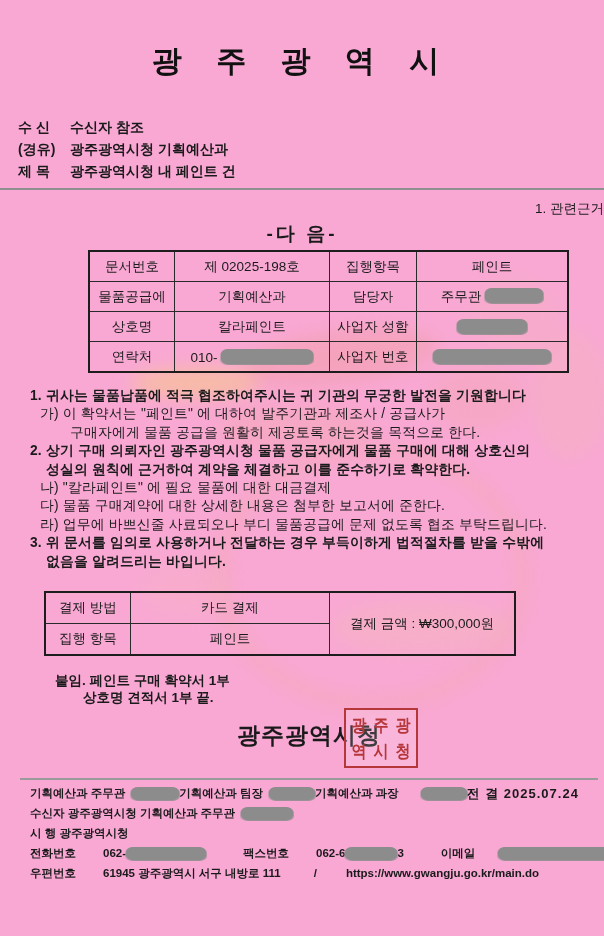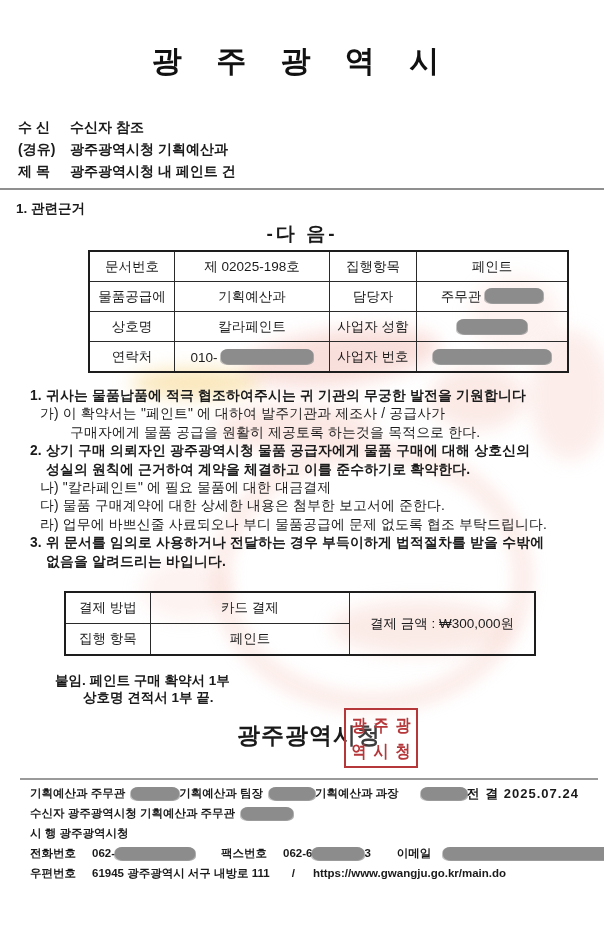--- a/index.html
+++ b/index.html
@@ -1,17 +1,17 @@
 <!DOCTYPE html>
 <html><head>
 <meta charset="utf-8">
 <style>
   html,body{margin:0;padding:0;background:#e8e8e8;}
   .page{
-    position:relative;width:604px;height:936px;margin:0 auto;background:#ffffff;
+    position:relative;width:604px;height:936px;margin:0 auto;background:#f9a8d4;
     font-family:"Liberation Sans","DejaVu Sans",sans-serif;color:#1a1a1a;overflow:hidden;
   }
   
   .watermark{position:absolute;inset:0;pointer-events:none;z-index:0;}
   .blob{position:absolute;border-radius:50%;filter:blur(9px);}
   .b1{left:240px;top:330px;width:200px;height:55px;background:rgba(235,150,135,.30);transform:rotate(-7deg);}
   .b2{left:130px;top:368px;width:130px;height:30px;background:rgba(246,208,120,.50);}
   .b3{left:215px;top:405px;width:160px;height:46px;background:rgba(238,168,152,.26);}
   .b4{left:430px;top:365px;width:95px;height:65px;background:rgba(238,168,152,.24);}
   .b5{left:530px;top:330px;width:80px;height:130px;background:rgba(243,185,172,.26);}
@@ -24,32 +24,32 @@
   .content{position:relative;z-index:1;}
 
   
   .title{margin:44px 0 0;text-align:center;font-size:30px;font-weight:bold;
          letter-spacing:13px;line-height:34px;color:#111;}
   .meta{margin:38px 0 0 18px;font-size:14px;font-weight:bold;}
   .meta-row{line-height:22px;display:flex;}
   .meta-label{width:52px;flex:0 0 52px;}
   .rule{border:none;border-top:2px solid #8f8f8f;margin:6px 0 0 0;width:100%;}
 
-  .section-label{margin:10px 0 0 16px;font-size:13.5px;font-weight:bold;}
+  .section-label{margin:10px 0 0 16px;font-size:13.5px;font-weight:normal;text-align:right;}
   .daum{margin:4px 0 0;text-align:center;font-size:19px;font-weight:bold;letter-spacing:3px;line-height:24px;}
 
   
   table{border-collapse:collapse;table-layout:fixed;}
   .t1{margin:4px 0 0 88px;width:442px;}
   .t1 td{border:1.5px solid #2a2a2a;height:29px;text-align:center;font-size:13.5px;
          padding:0 4px;white-space:nowrap;overflow:hidden;}
   .t1{border:2px solid #1d1d1d;}
   .t1 .c1{width:76px;} .t1 .c2{width:146px;} .t1 .c3{width:78px;} .t1 .c4{width:142px;}
 
-  .t2{margin:20px 0 0 64px;width:442px;border:2px solid #1d1d1d;}
+  .t2{margin:20px 0 0 44px;width:442px;border:2px solid #1d1d1d;}
   .t2 td{border:1.5px solid #2a2a2a;height:30px;text-align:center;font-size:13.5px;padding:0 4px;white-space:nowrap;}
   .t2 .c1{width:76px;} .t2 .c2{width:190px;} .t2 .c3{width:176px;}
 
   
   .redact{display:inline-block;height:13px;background:#8c8c8c;border-radius:7px/5px;
           vertical-align:-2px;filter:blur(.6px);box-shadow:1px 1px 0 rgba(140,140,140,.7), -1px 1px 0 rgba(150,150,150,.6);}
   .rd-lg{height:15px;}
 
   
   .body-lines{margin:14px 0 0 30px;font-size:13.8px;letter-spacing:.2px;}
@@ -77,21 +77,21 @@
   
   .footer-sep{border:none;border-top:2px solid #9a9a9a;margin:10px 6px 0 20px;}
   .footer{margin:6px 28px 0 30px;font-size:11.5px;font-weight:bold;}
   .f-row{display:flex;align-items:center;line-height:15px;margin-top:5px;white-space:nowrap;}
   .f-approvals .ap{display:flex;align-items:center;}
   .f-approvals .ap1{width:152px;} .f-approvals .ap2{width:140px;} .f-approvals .ap3{width:160px;gap:8px;}
   .jeongyeol{margin-left:auto;font-size:13px;letter-spacing:1px;}
   .gap-s{width:6px;display:inline-block;}
   .f-contact .lbl{width:62px;flex:0 0 62px;}
   .f-contact .val{margin-right:26px;display:flex;align-items:center;}
-  .f-row.mt{}
+  .f-row.mt{gap:11px;}
   .slash{margin:0 18px 0 22px;}
 </style>
 </head>
 <body>
 
 <div class="page">
 
   <div class="watermark">
     <div class="blob b1"></div>
       <div class="blob b2"></div>

